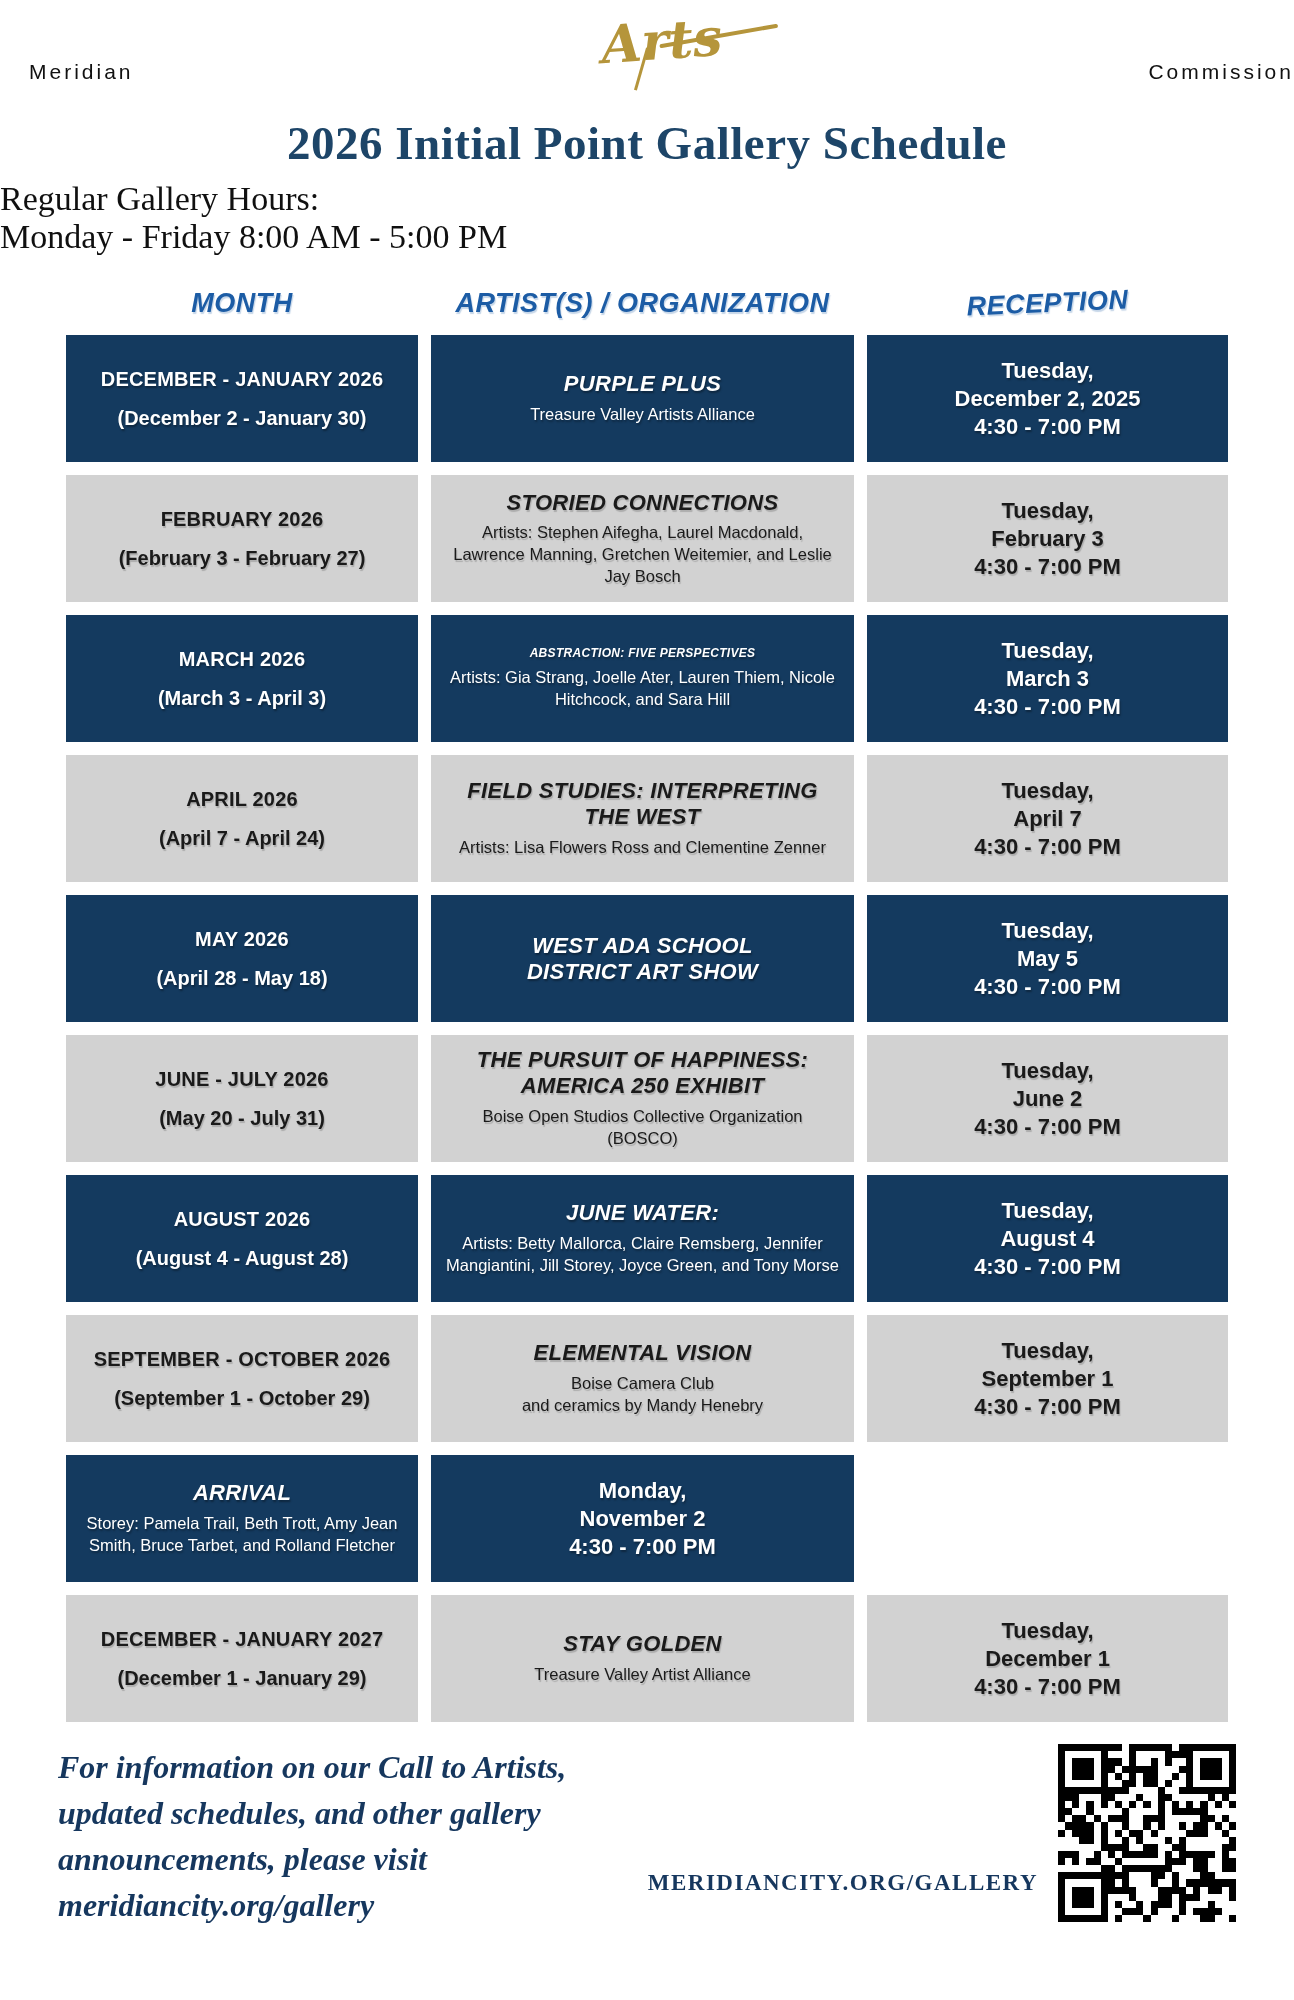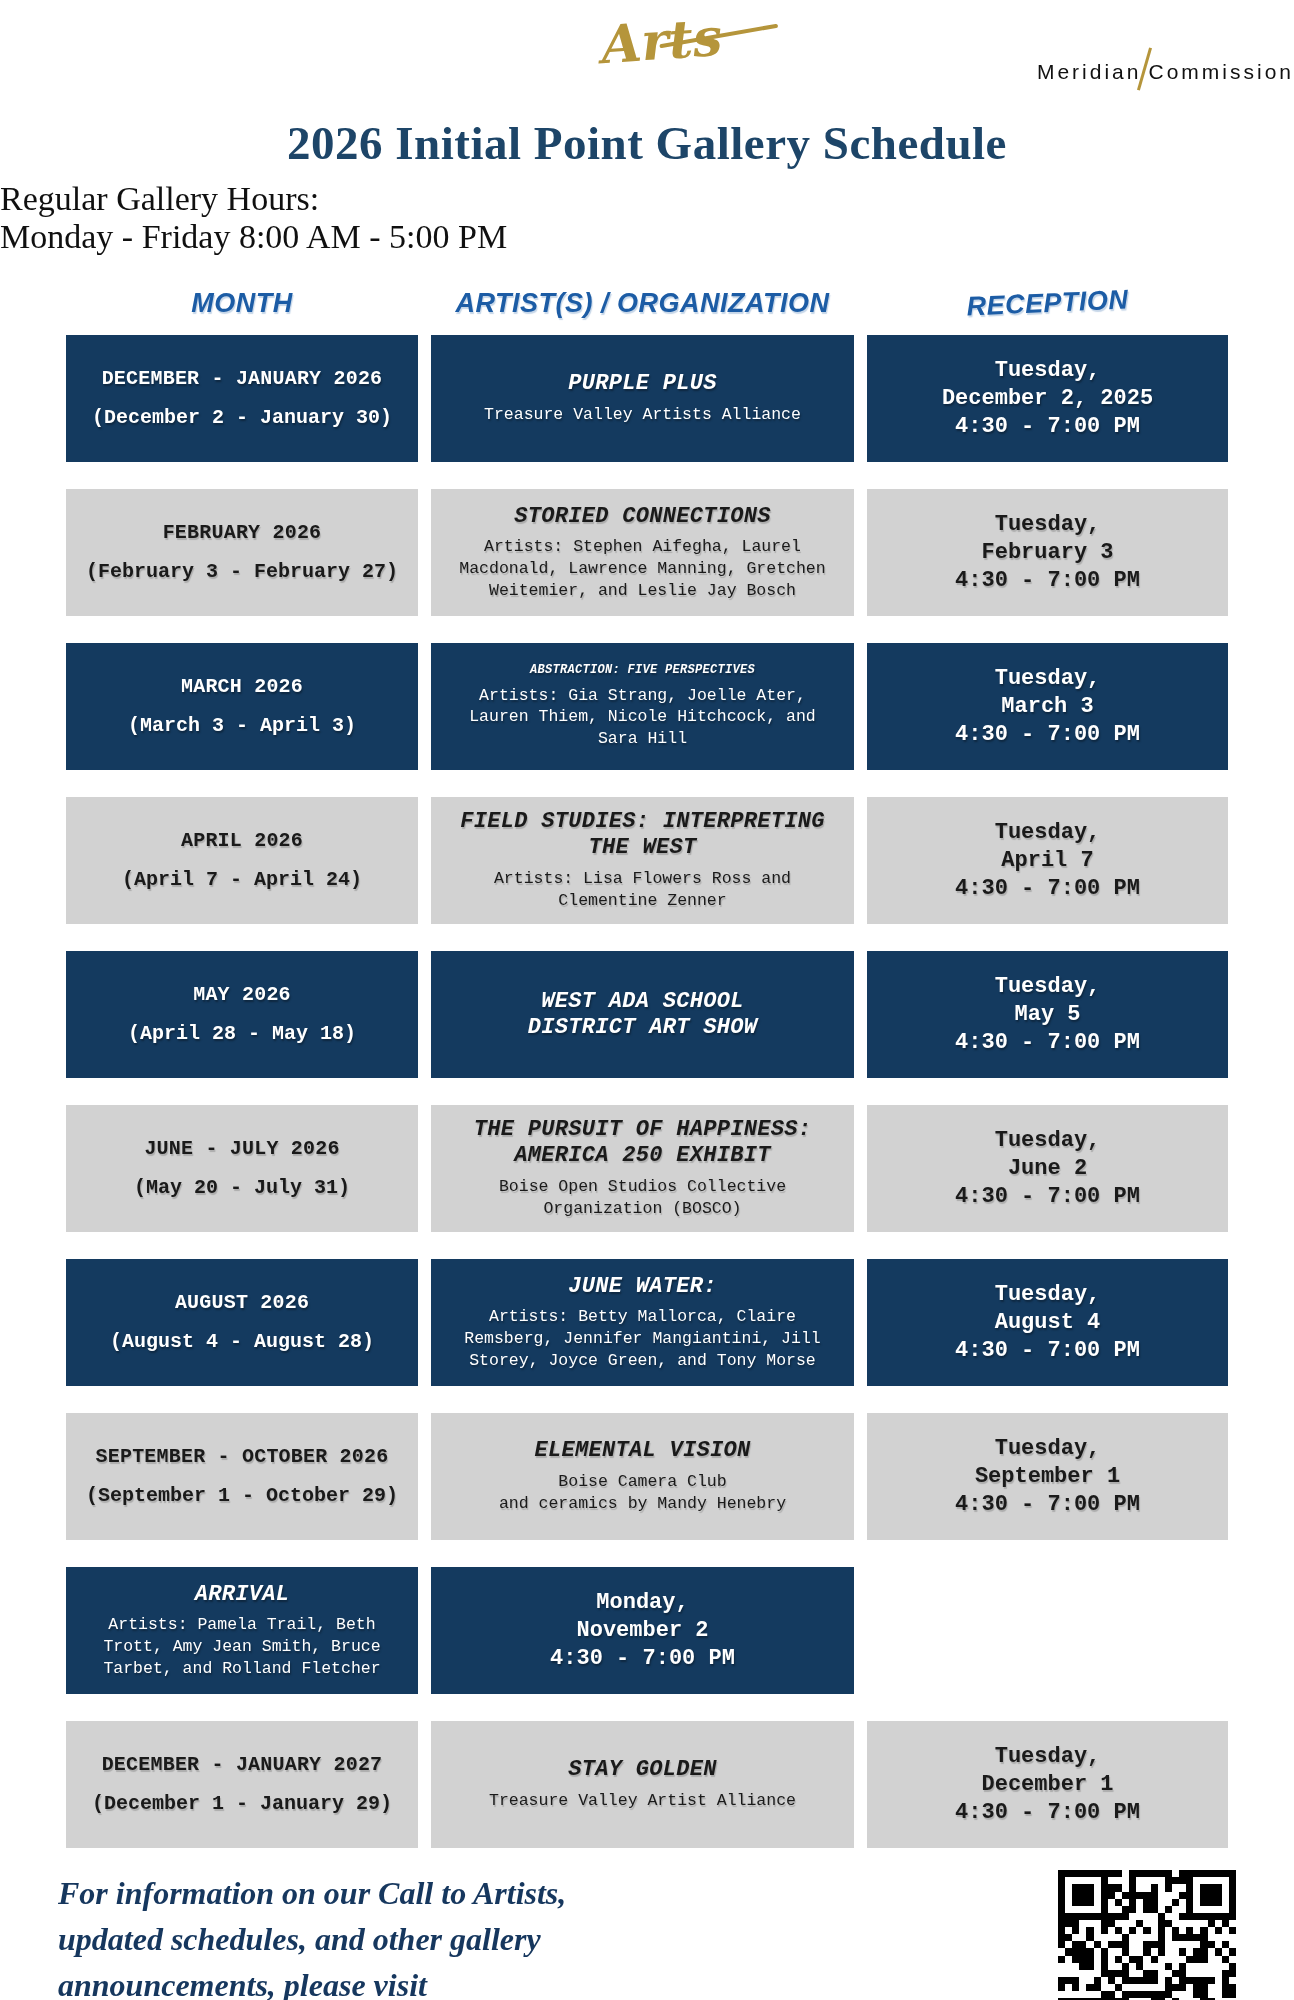--- a/index.html
+++ b/index.html
@@ -23,21 +23,21 @@
   .logo-script{
     font-family:"DejaVu Serif",serif;font-style:italic;font-weight:bold;
     color:var(--gold);font-size:52px;line-height:0.9;position:relative;
     display:inline-block;transform:rotate(-4deg);margin-left:30px;
   }
   .logo-script::after{
     content:"";position:absolute;left:58px;top:20px;width:120px;height:4px;
     background:var(--gold);transform:rotate(-6deg);border-radius:2px;
   }
   .logo-row{
-    display:flex;justify-content:flex-end;align-items:center;gap:2px;
+    display:flex;justify-content:space-between;align-items:center;gap:2px;
     font-size:21px;letter-spacing:3px;color:#111;margin-top:-12px;
     font-family:"Liberation Sans",sans-serif;
     margin-left:29px;
   }
   .logo-slash{width:3px;height:44px;background:var(--gold);transform:rotate(16deg);margin-top:-6px;}
   
   .page-title{
     font-family:"Liberation Serif",serif;font-weight:bold;
     color:var(--title-navy);font-size:47px;text-align:center;margin-top:12px;
     letter-spacing:0.5px;
@@ -51,21 +51,21 @@
     display:grid;grid-template-columns:352px 423px 361px;gap:13px;
     width:1162px;margin:32px auto 16px;
   }
   .col-headers span{
     color:var(--header-blue);font-weight:bold;font-style:italic;
     font-size:27px;text-align:center;letter-spacing:0.5px;
     text-shadow:1px 2px 1px rgba(28,92,165,0.25);
   }
   .col-headers .rot{transform:rotate(-2.5deg);}
   
-  .sched{width:1162px;margin:15px auto;display:flex;flex-direction:column;gap:27px;font-family:Liberation Mono, monospace;}
+  .sched{width:1162px;margin:15px auto;display:flex;flex-direction:column;gap:13px;}
   .row{display:grid;grid-template-columns:352px 423px 361px;gap:13px;}
   .cell{
     min-height:127px;display:flex;flex-direction:column;justify-content:center;
     align-items:center;text-align:center;padding:12px 14px;
   }
   .row.dark .cell{background:var(--navy);color:#fff;}
   .row.light .cell{background:var(--gray);color:var(--text-dark);}
   .row.dark .cell *{text-shadow:1px 2px 2px rgba(0,0,0,0.35);}
   .row.light .cell *{text-shadow:1px 2px 1px rgba(0,0,0,0.18);}
   .m-title{font-weight:bold;font-size:20px;letter-spacing:0.2px;line-height:1.1;}
@@ -248,21 +248,21 @@
     <div class="cell">
       <div class="r-line">Tuesday,</div>
       <div class="r-line">September 1</div>
       <div class="r-line">4:30 - 7:00 PM</div>
     </div>
   </div>
 
   <div class="row dark">
     <div class="cell">
       <div class="s-title">ARRIVAL</div>
-      <div class="s-sub">Artists: Pamela Trail, Beth Trott, Amy Jean Smith, Bruce Tarbet, and Rolland Fletcher</div>
+      <div class="s-sub">Storey: Pamela Trail, Beth Trott, Amy Jean Smith, Bruce Tarbet, and Rolland Fletcher</div>
     </div>
     <div class="cell">
       <div class="r-line">Monday,</div>
       <div class="r-line">November 2</div>
       <div class="r-line">4:30 - 7:00 PM</div>
     </div>
   </div>
 
   <div class="row light">
     <div class="cell">

